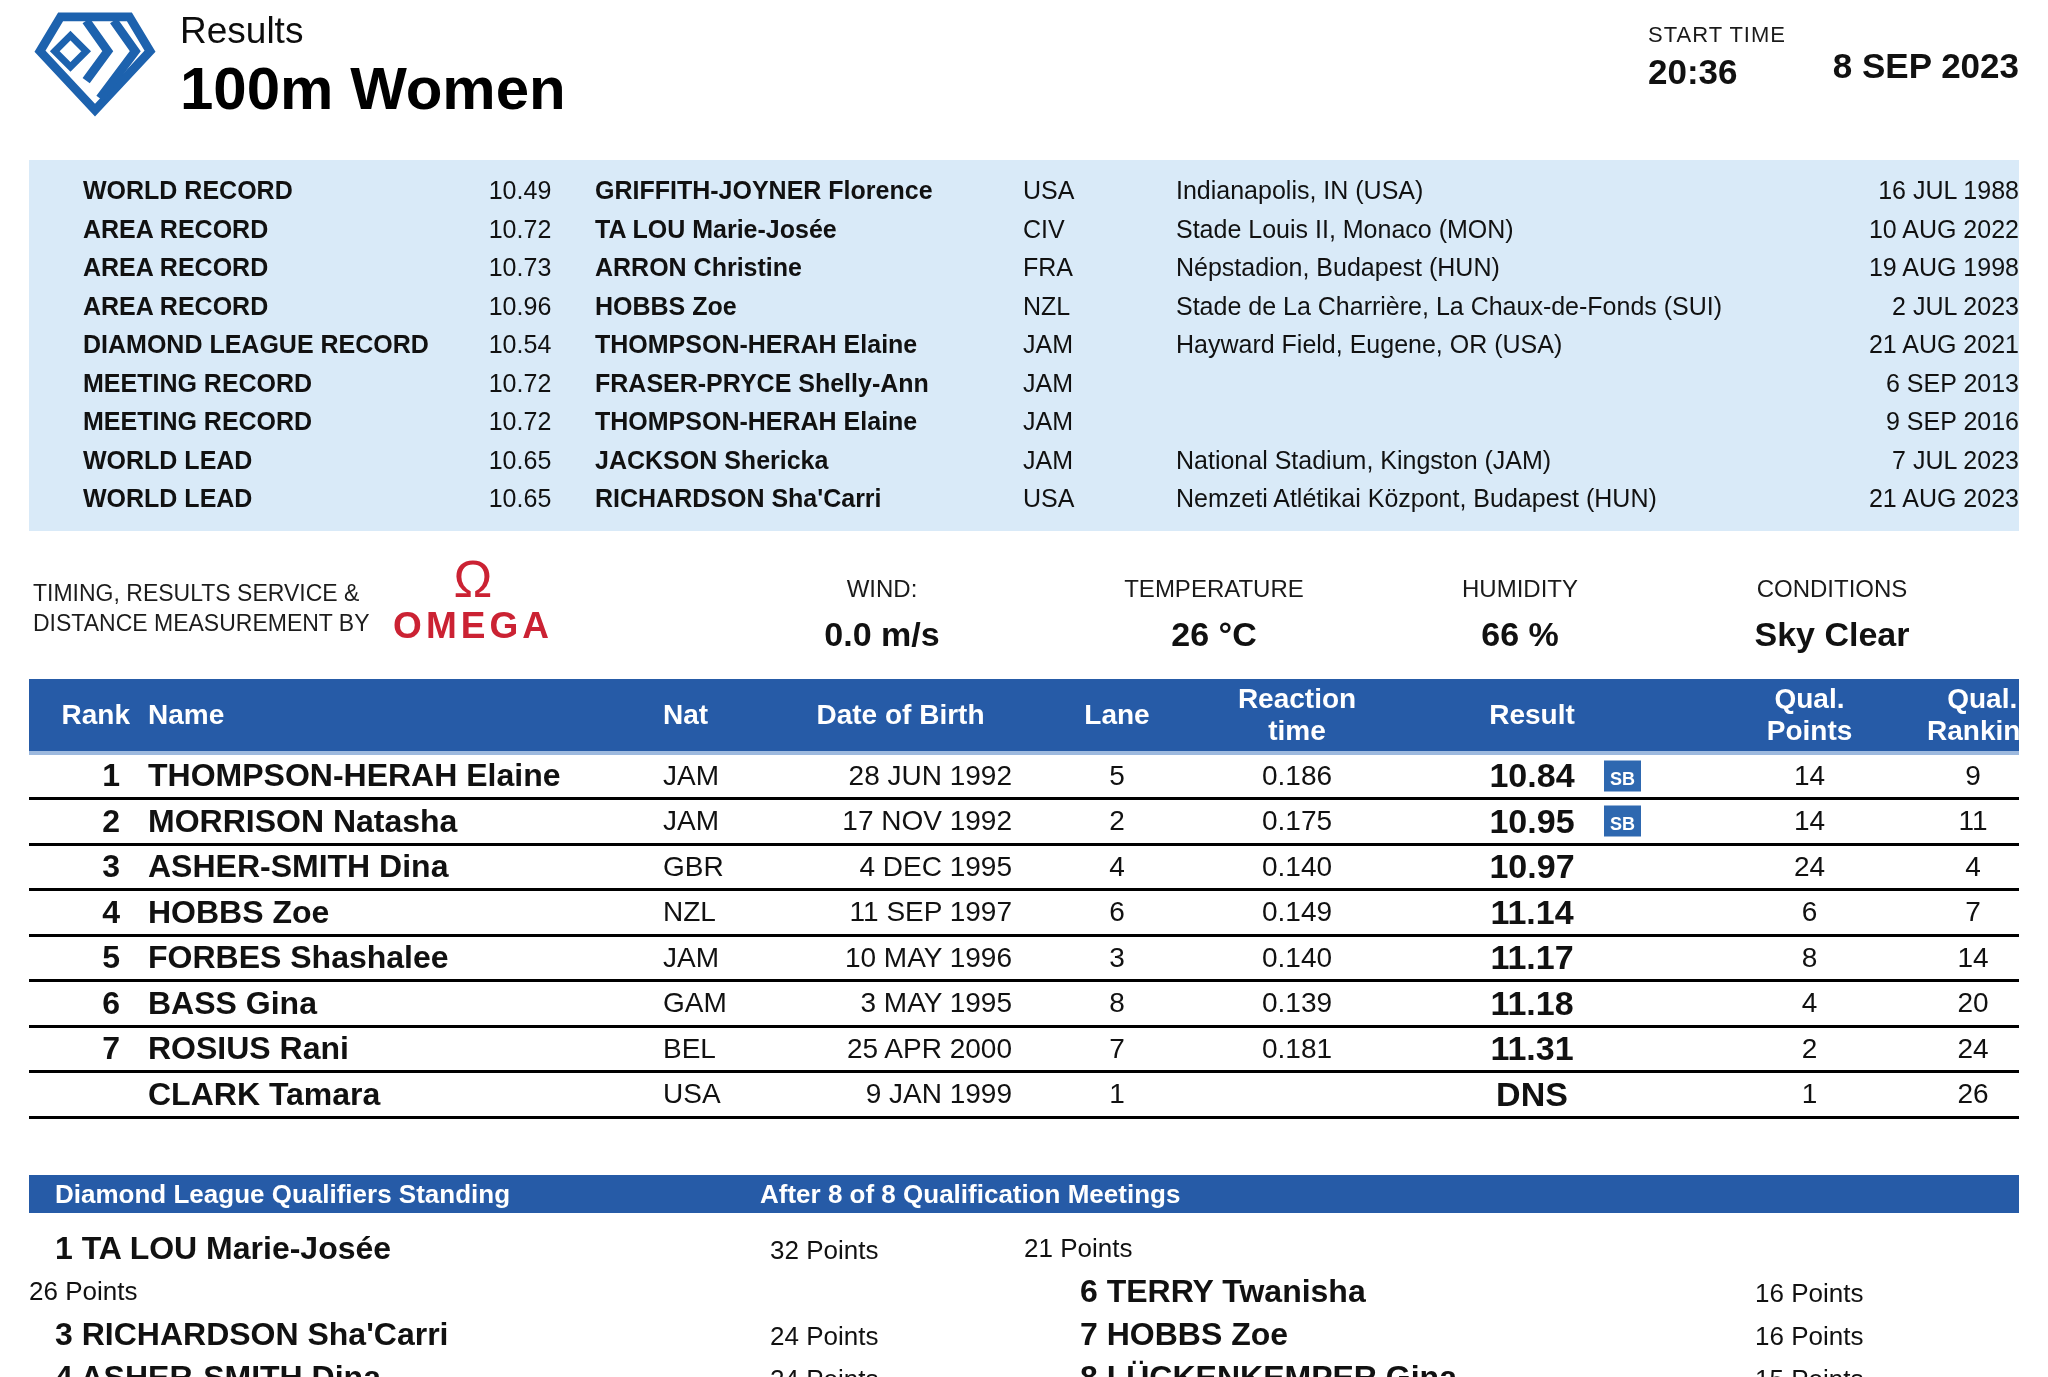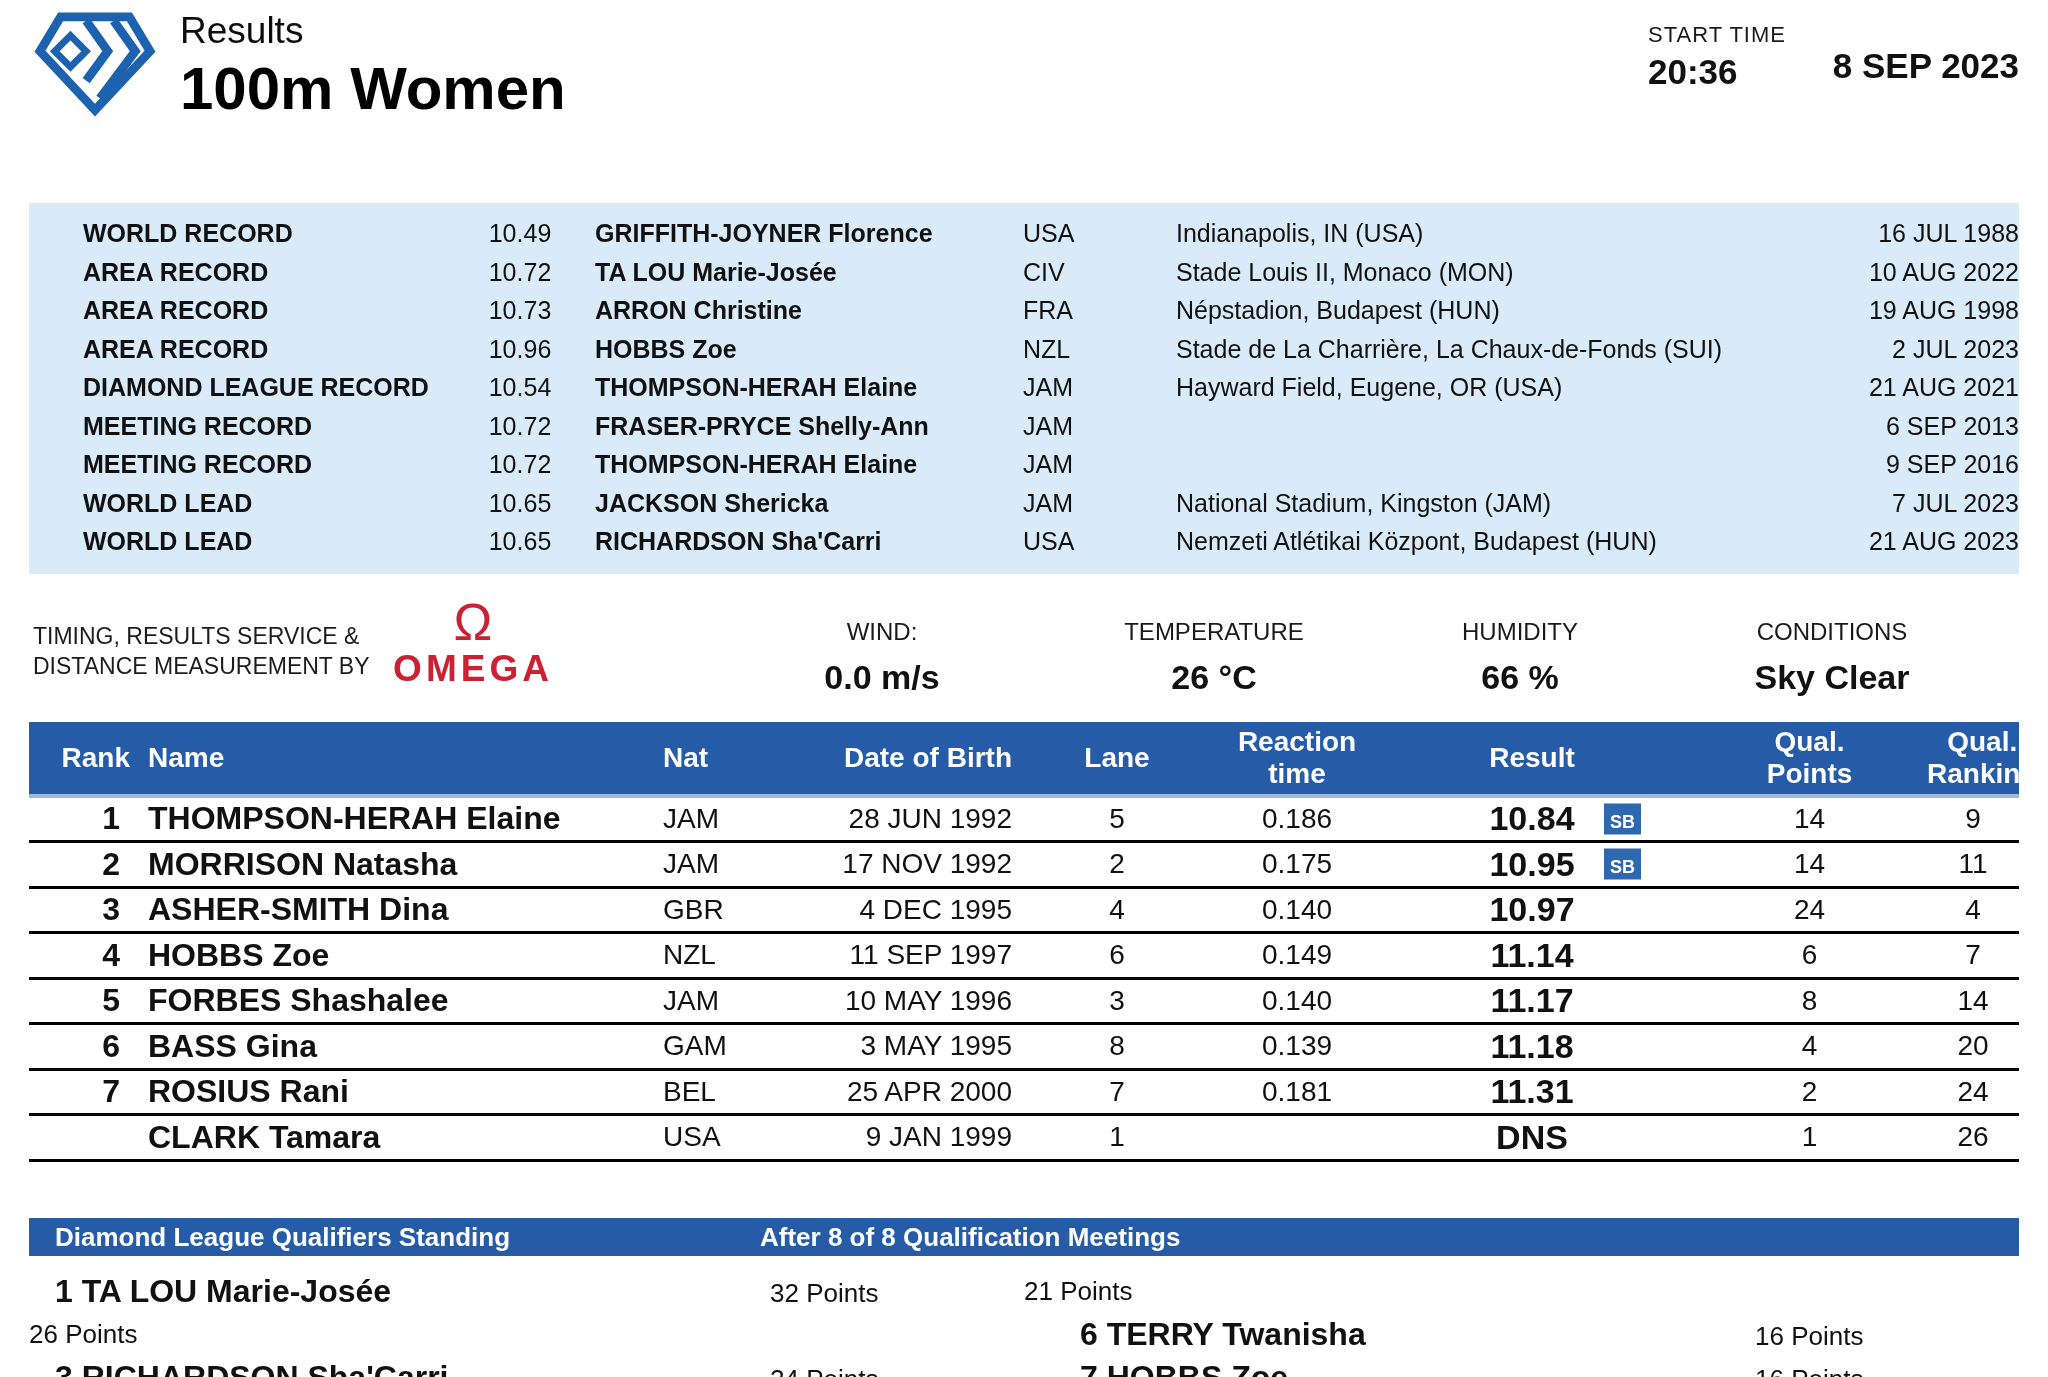--- a/index.html
+++ b/index.html
@@ -7,21 +7,21 @@
     --records-bg:#d9eaf8;
     --omega-red:#cb2233;
     --logo-blue:#1d62ae;
     --sb-bg:#2e68b0;
     --ink:#111111;
   }
   *{margin:0;padding:0;box-sizing:border-box;}
   html,body{width:2048px;height:1377px;background:#ffffff;overflow:hidden;
     font-family:"Liberation Sans", sans-serif;color:var(--ink);}
   
-  .topbar{position:relative;height:203px;border-radius:18px;}
+  .topbar{position:relative;height:160px;border-radius:18px;}
   .dl-logo{position:absolute;left:30px;top:8px;}
   .head-titles{position:absolute;left:180px;top:10px;}
   .results-label{font-size:37px;font-weight:400;color:#0d0d0d;}
   .event-title{font-size:60px;font-weight:800;letter-spacing:0px;margin-top:2px;color:#000;}
   .start-block{position:absolute;left:1648px;top:22px;}
   .start-label{font-size:22px;letter-spacing:1px;color:#1a1a1a;}
   .start-time{font-size:35px;font-weight:800;margin-top:4px;}
   .date-block{position:absolute;right:29px;top:46px;font-size:35px;font-weight:800;}
   
   .records{margin:0 29px;background:var(--records-bg);padding:11px 0 13px;}
@@ -45,21 +45,21 @@
   .g-wind{left:882px;} .g-temp{left:1214px;} .g-hum{left:1520px;} .g-cond{left:1832px;}
   
   .grid-cols{display:grid;grid-template-columns:101px 509px 150px 223px 210px 150px 320px 235px 1fr;}
   .thead{margin:0 29px;height:76px;background:var(--accent-blue);
     border-bottom:4px solid #9db9de;align-items:center;color:#fff;
     font-size:28px;font-weight:700;line-height:1.12;}
   .th{white-space:pre-line;}
   .th.rank{text-align:right;}
   .th.name{padding-left:18px;}
   .th.nat{padding-left:24px;}
-  .th.dob{text-align:right;}
+  .th.dob{text-align:center;}
   .th.lane,.th.reaction,.th.result,.th.qpts,.th.qrank{text-align:center;}
   .tbody{margin:0 29px;}
   .t-row{height:45.5px;border-bottom:3px solid #000;align-items:center;font-size:28px;}
   .c.rank{text-align:right;padding-right:10px;font-weight:700;font-size:32px;}
   .c.name{padding-left:18px;font-weight:700;font-size:32px;white-space:nowrap;}
   .c.nat{padding-left:24px;}
   .c.dob{text-align:right;}
   .c.lane,.c.reaction,.c.qpts,.c.qrank{text-align:center;}
   .c.result{position:relative;text-align:center;}
   .result-val{font-size:34px;font-weight:800;}

